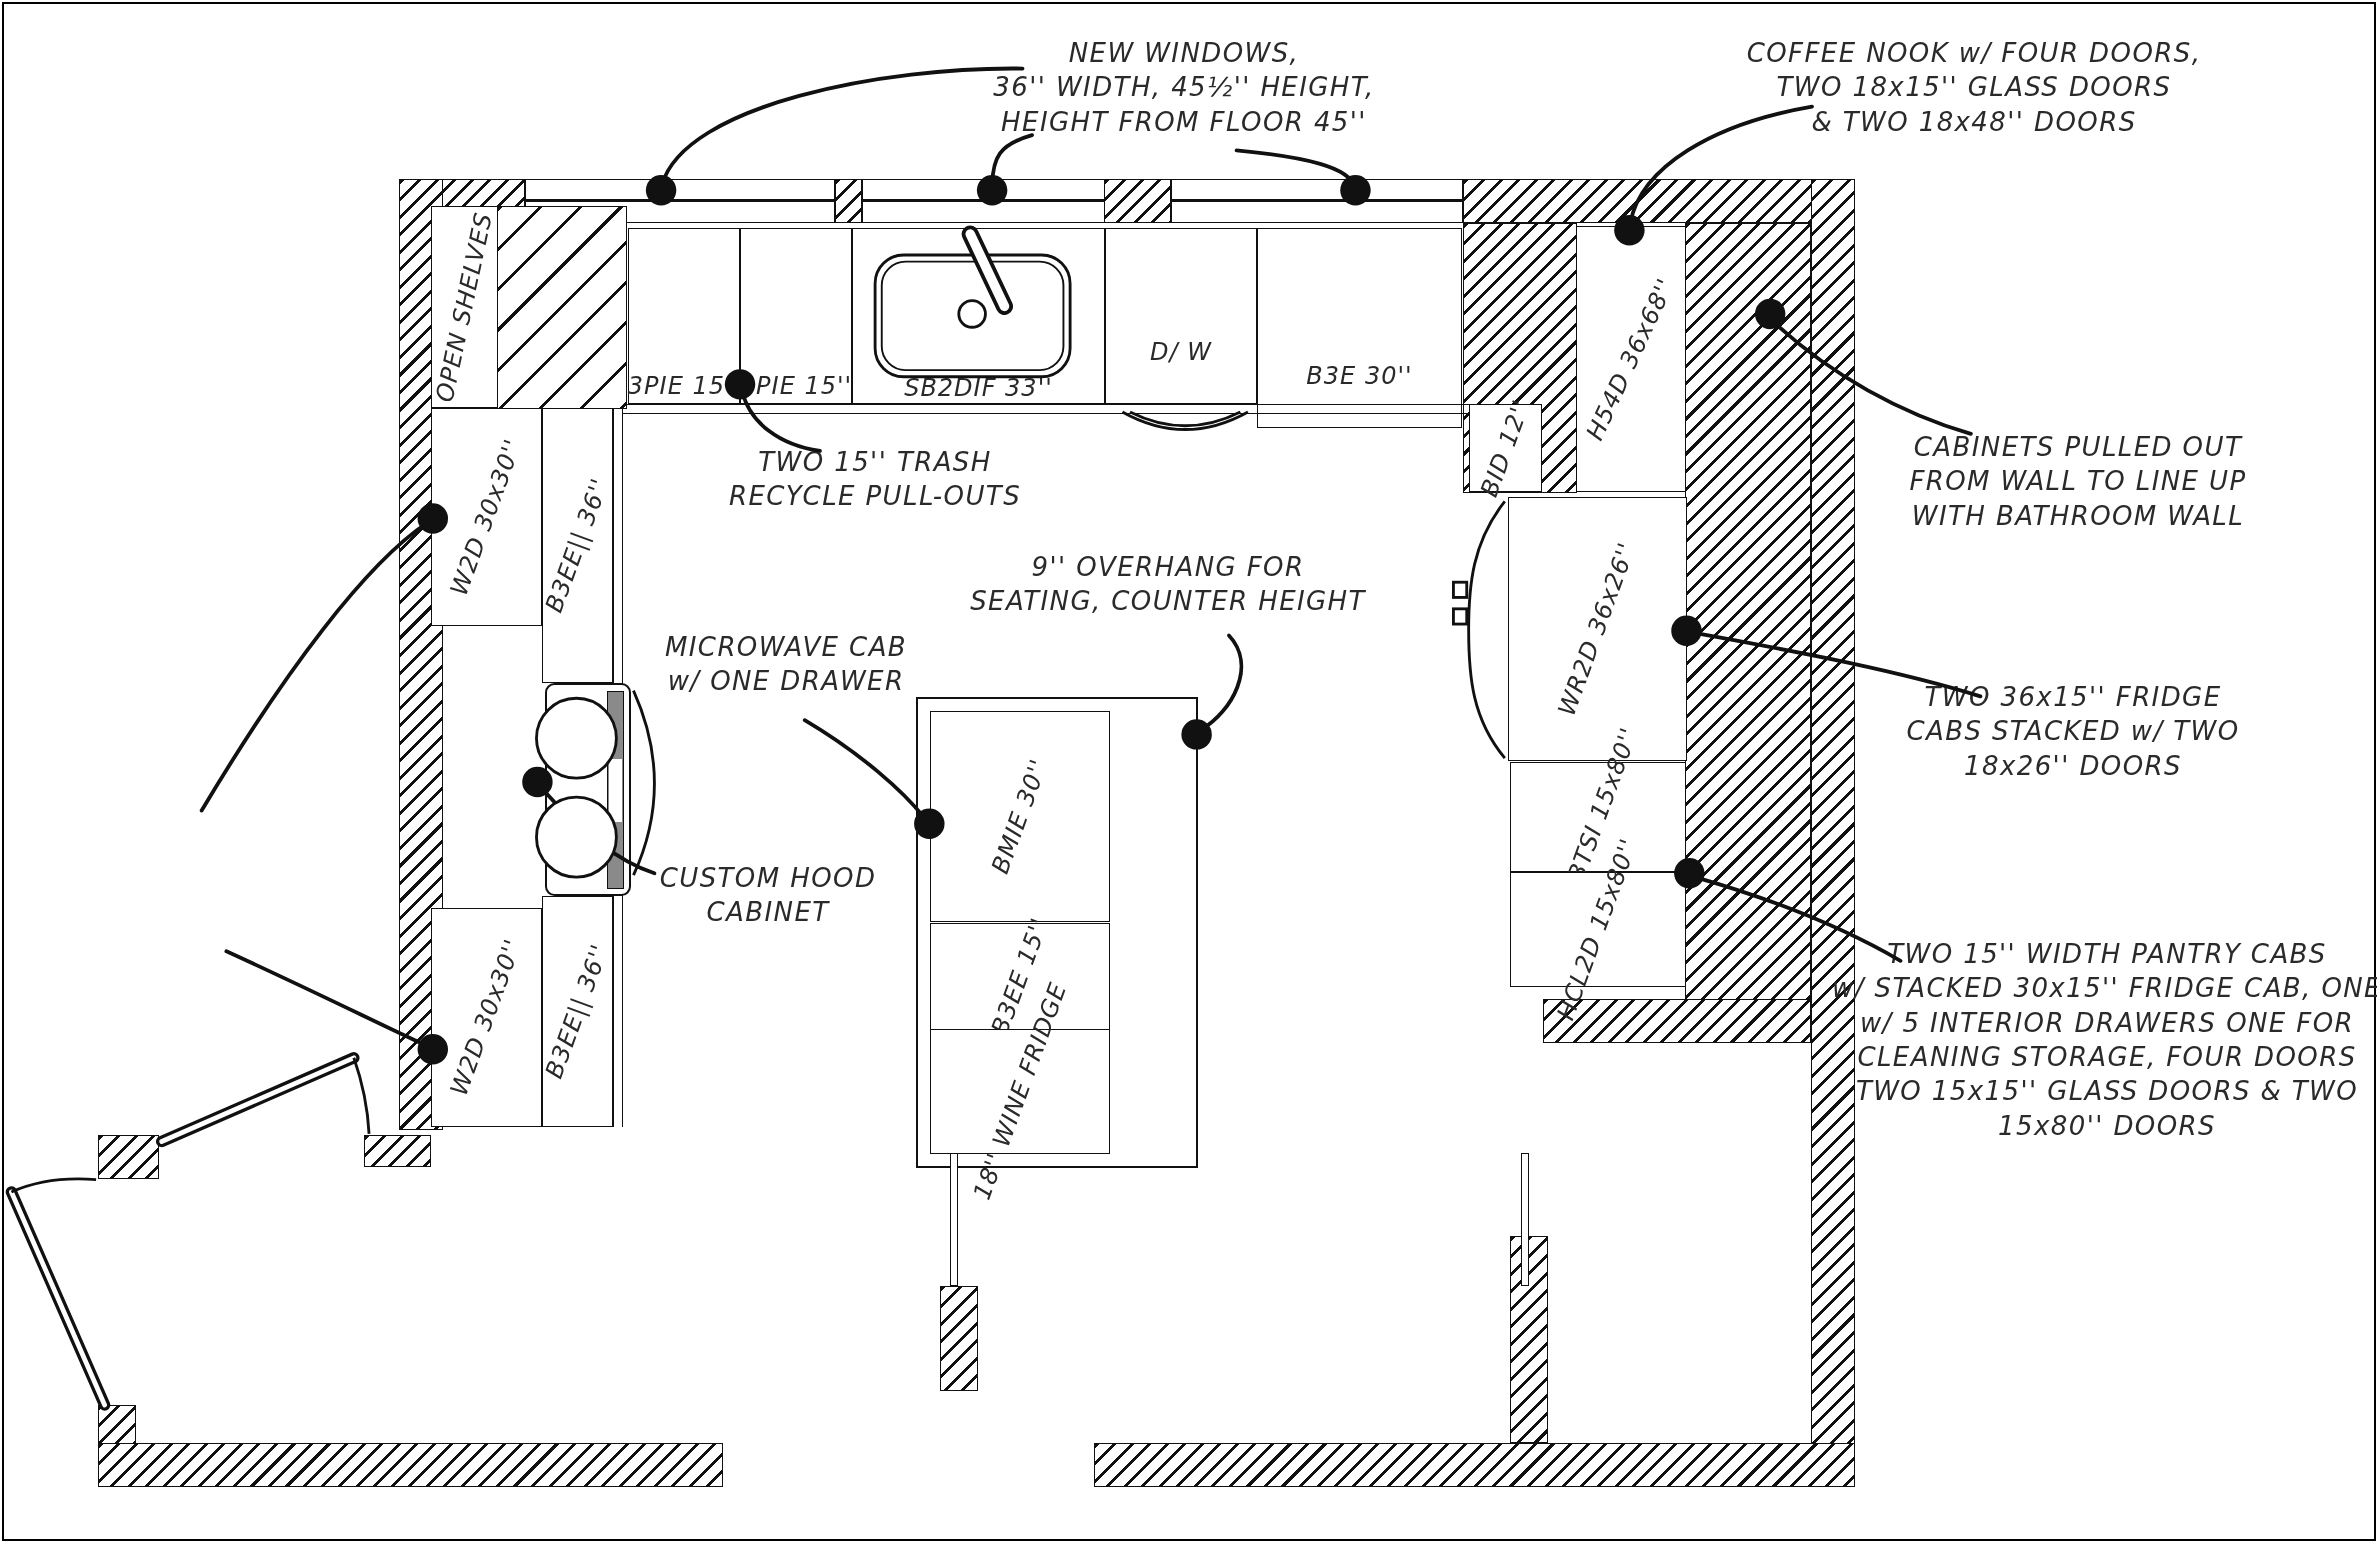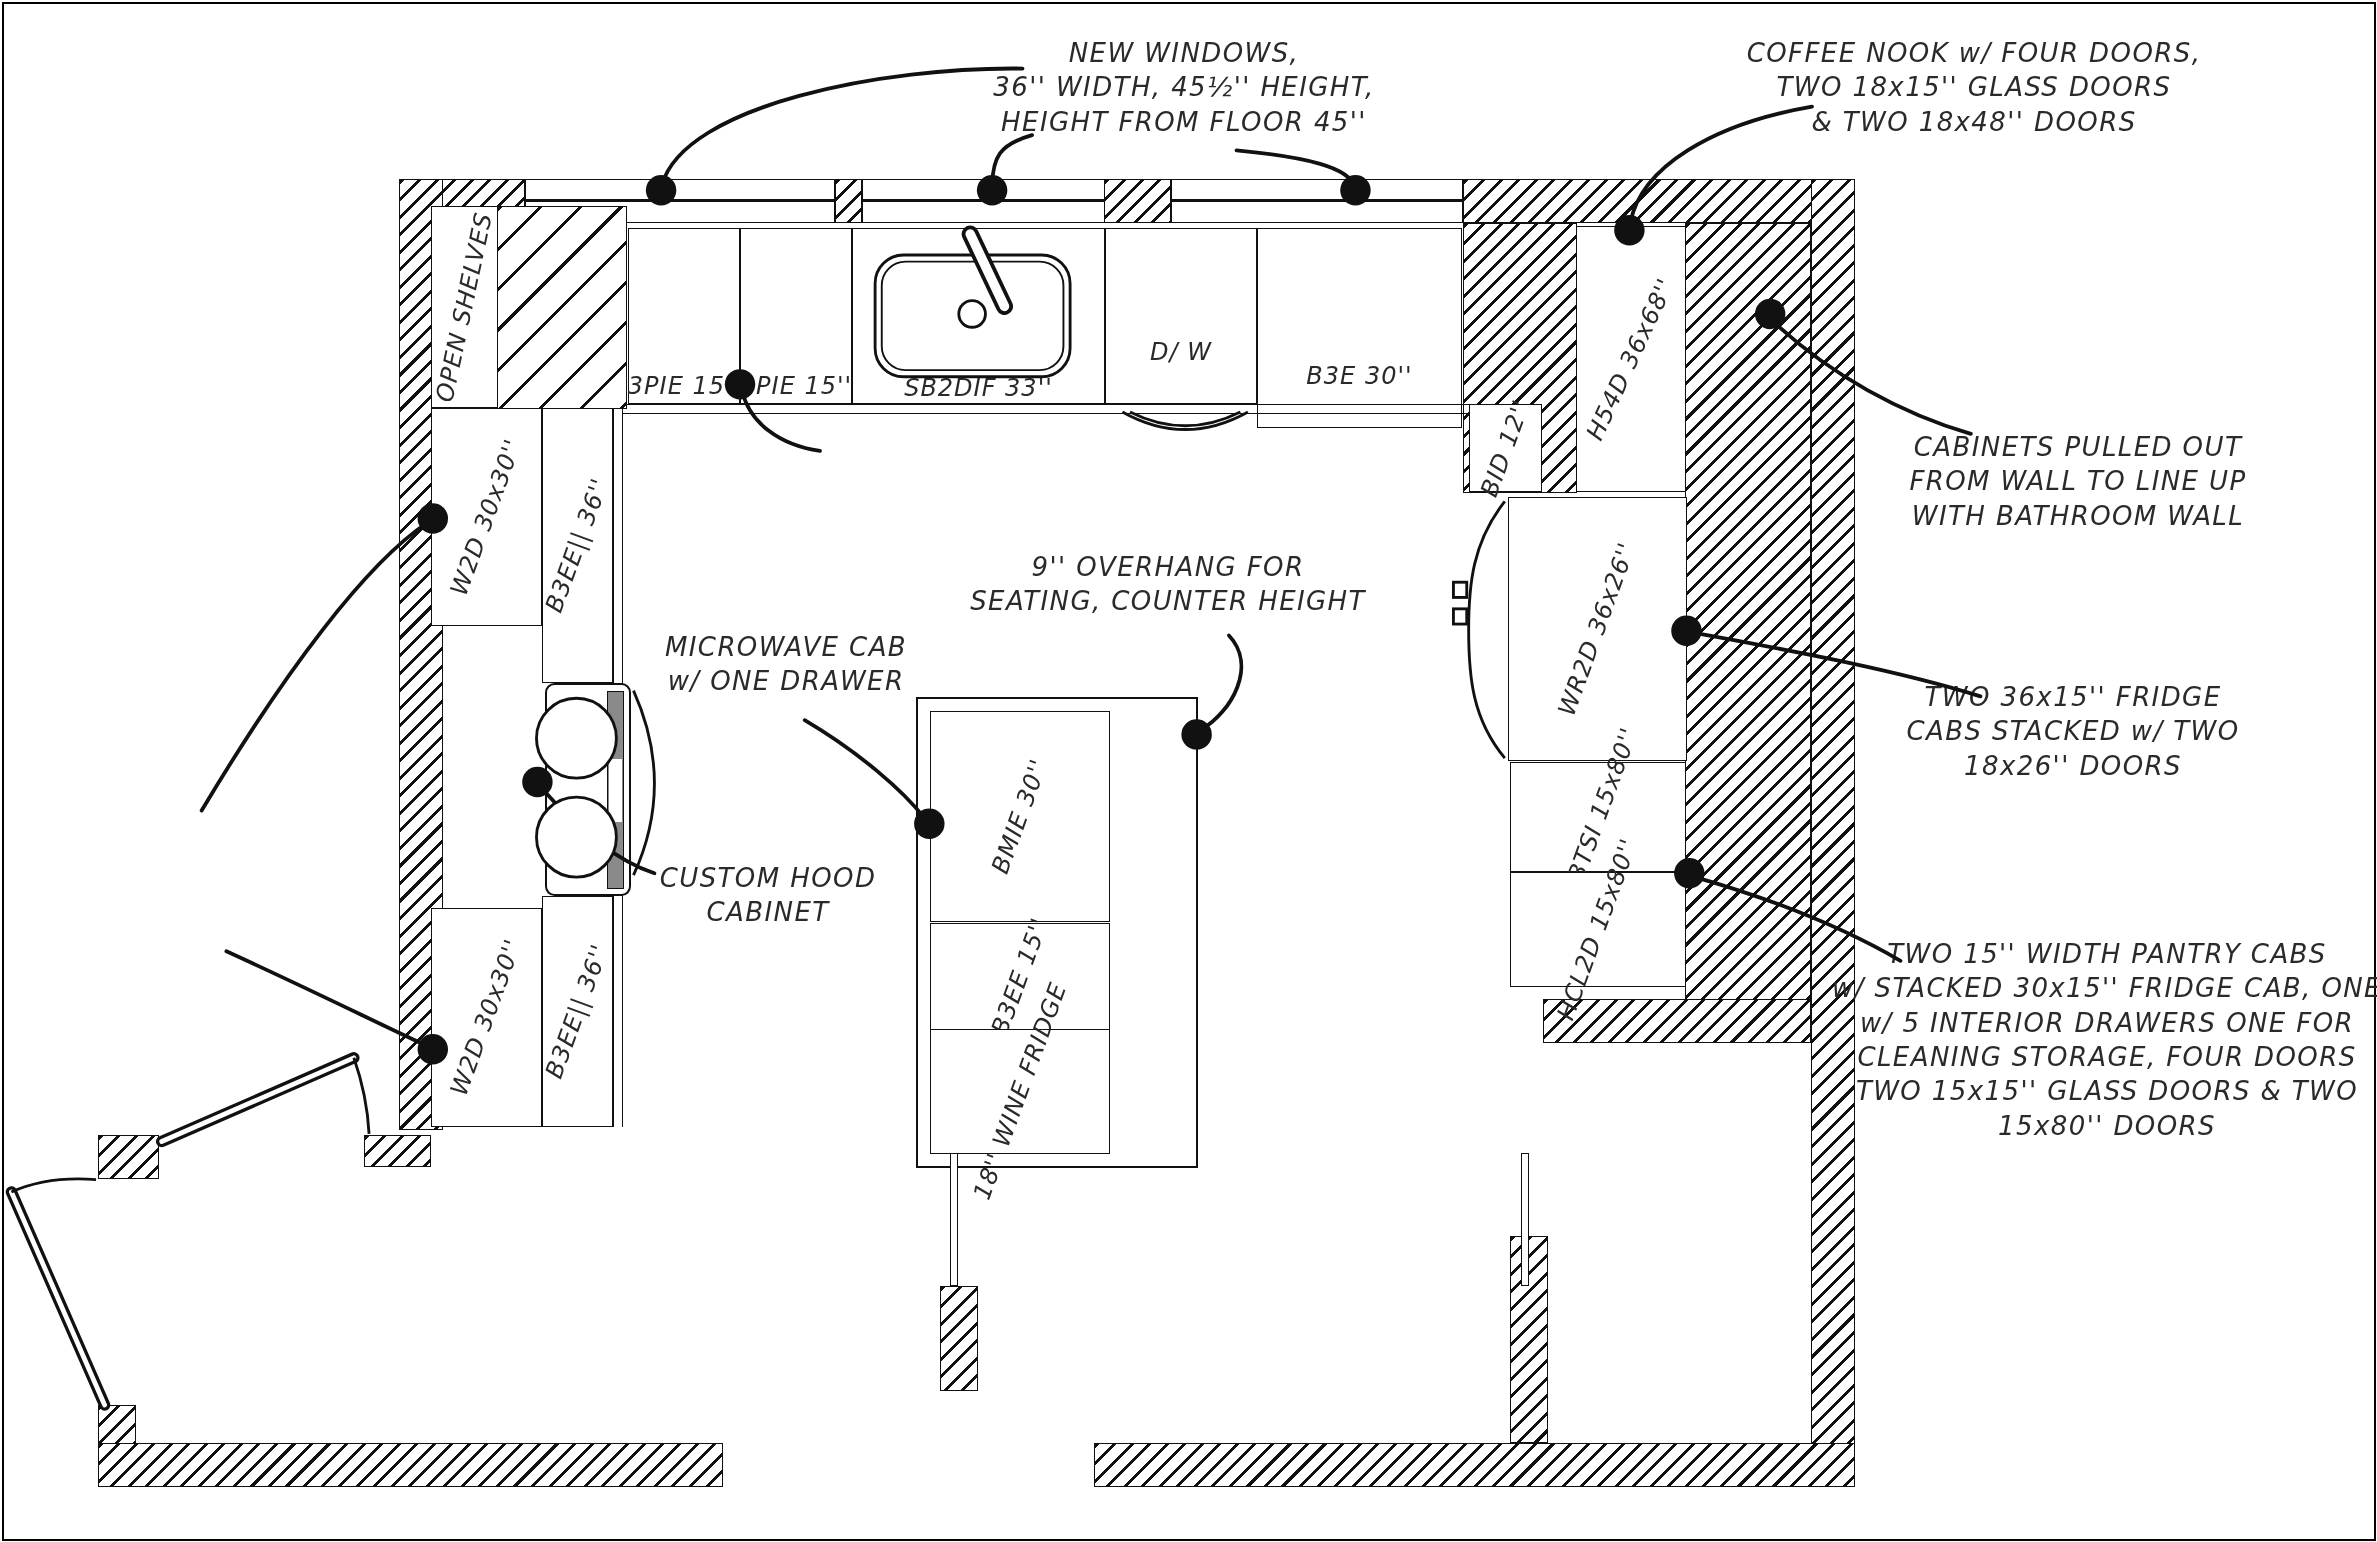--- a/index.html
+++ b/index.html
@@ -175,20 +175,24 @@
     <span>18x26'' DOORS</span>
   </div>
   <div class="note" style="left:2107px;top:937px">
     <span>TWO 15'' WIDTH PANTRY CABS</span>
     <span>w/ STACKED 30x15'' FRIDGE CAB, ONE</span>
     <span>w/ 5 INTERIOR DRAWERS ONE FOR</span>
     <span>CLEANING STORAGE, FOUR DOORS</span>
     <span>TWO 15x15'' GLASS DOORS &amp; TWO</span>
     <span>15x80'' DOORS</span>
   </div>
+  <div class="note" style="left:875px;top:445px">
+    <span>TWO 15'' TRASH</span>
+    <span>RECYCLE PULL-OUTS</span>
+  </div>
   <div class="note" style="left:768px;top:861px">
     <span>CUSTOM HOOD</span>
     <span>CABINET</span>
   </div>
   <div class="note" style="left:786px;top:630px">
     <span>MICROWAVE CAB</span>
     <span>w/ ONE DRAWER</span>
   </div>
   <div class="note" style="left:1168px;top:550px">
     <span>9'' OVERHANG FOR</span>

